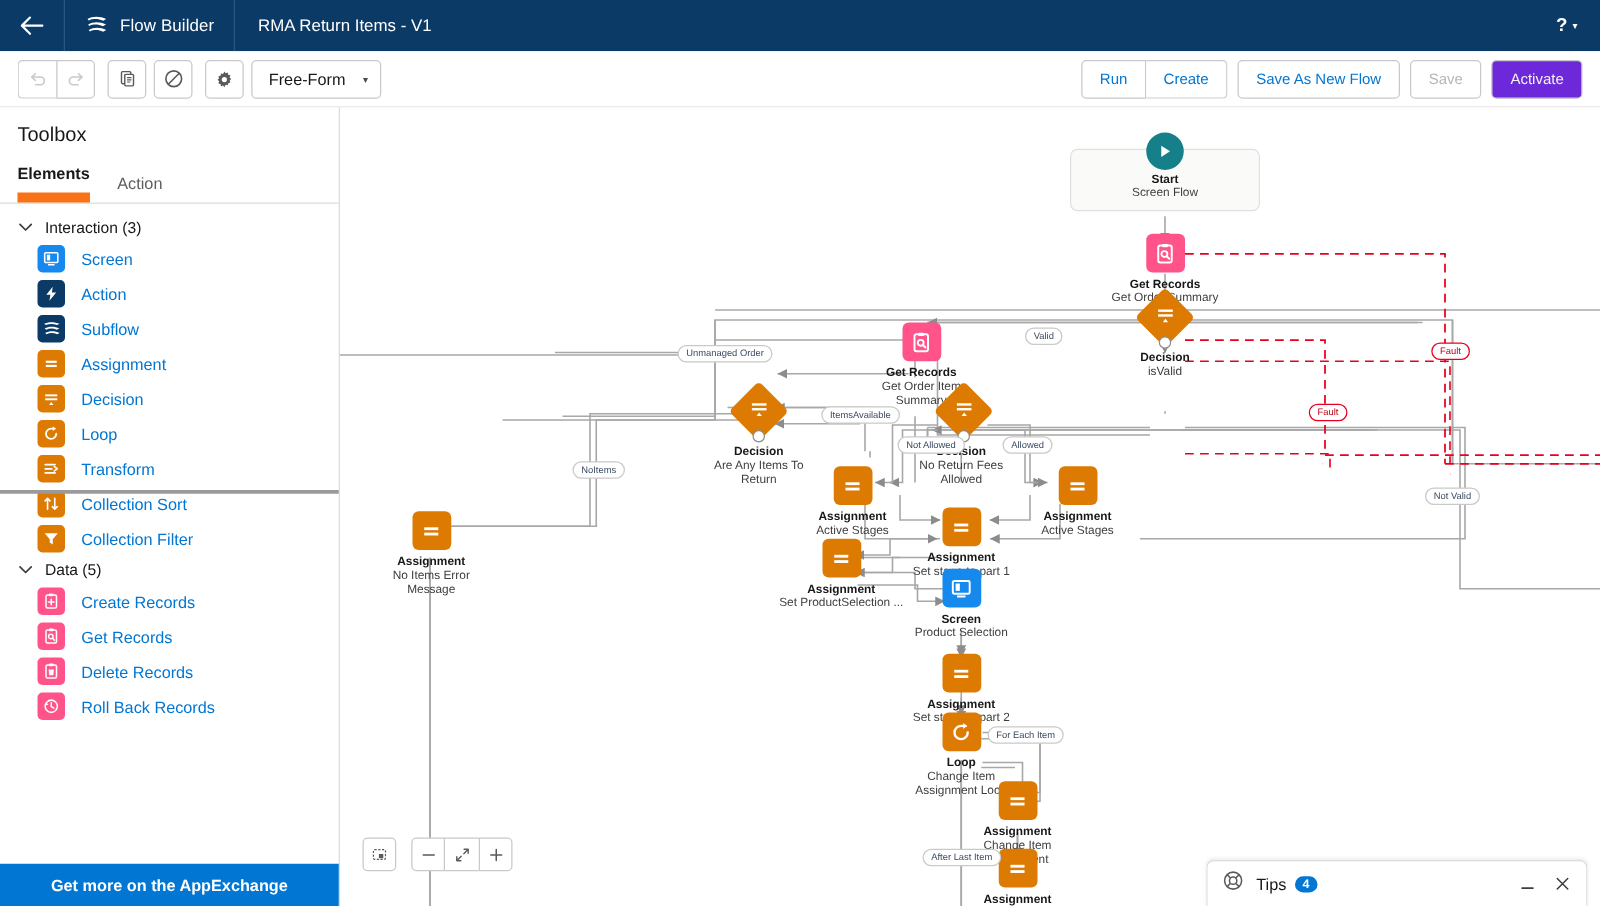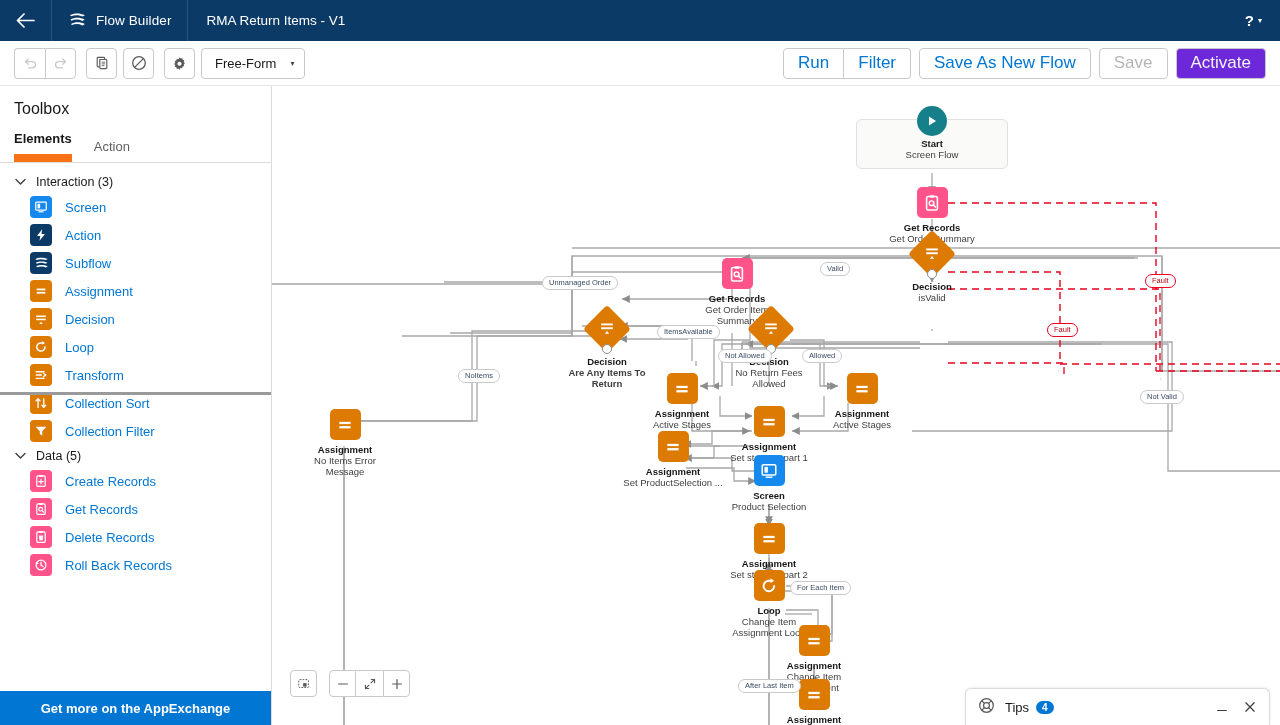--- a/index.html
+++ b/index.html
@@ -57,21 +57,21 @@
   .tb-select {
     height: 31px; border: 1px solid #c9c9c9; border-radius: 4px;
     background: #fff; display: flex; align-items: center; gap: 14px;
     padding: 0 10px 0 13px; font-size: 13px; color: #181818; cursor: pointer;
   }
   .tb-select .caret { font-size: 8px; color: #4a4a4a; }
   .tb-right { margin-left: auto; display: flex; align-items: center; }
   .btn-group { display: flex; }
   .sbtn {
     height: 31px; border: 1px solid #c9c9c9; background: #fff;
-    color: #0176d3; font-size: 17px; padding: 0 14px; cursor: pointer;
+    color: #0176d3; font-size: 12px; padding: 0 14px; cursor: pointer;
     display: flex; align-items: center; justify-content: center;
   }
   .sbtn.first { border-radius: 4px 0 0 4px; }
   .sbtn.last  { border-radius: 0 4px 4px 0; border-left: none; }
   .sbtn.solo  { border-radius: 4px; margin-left: 8px; }
   .sbtn.disabled { color: #b6b6b6; cursor: default; }
   .sbtn.brand-disabled {
     background: #6d28d9; border-color: #c9c9c9; color: #f2f2f2;
     border-radius: 4px; margin-left: 8px; cursor: default;
   }
@@ -257,21 +257,21 @@
     </div>
     <div style="width:6px"></div>
     <div class="tb-select">
       <span>Free-Form</span>
       <span class="caret">▾</span>
     </div>
 
     <div class="tb-right">
       <div class="btn-group">
         <div class="sbtn first">Run</div>
-        <div class="sbtn last">Filter</div>
+        <div class="sbtn last">Create</div>
       </div>
       <div class="sbtn solo">Save As New Flow</div>
       <div class="sbtn solo disabled">Save</div>
       <div class="sbtn brand-disabled">Activate</div>
     </div>
   </div>
 
   <div class="sidebar">
     <div class="sb-title">Toolbox</div>
     <div class="sb-tabs">
@@ -624,21 +624,21 @@
             <svg width="17" height="17" viewBox="0 0 16 16">
                 <rect x="2.5" y="4" width="11" height="1.8" fill="#fff"></rect>
                 <rect x="2.5" y="7.6" width="11" height="1.8" fill="#fff"></rect>
                 <path d="M8 11 L10 13.6 H6 Z" fill="#fff"></path>
               </svg>
           </span>
         </div>
         <span class="dia-dot" style="bottom:-2px;"></span>
       </div>
       <div class="node-name" style="margin-top:4px;">Decision</div>
-      <div class="node-sub" style="white-space:normal; width:78px; margin:0 auto;font-weight:bold;">Are Any Items To Return</div>
+      <div class="node-sub" style="white-space:normal; width:78px; margin:0 auto;">Are Any Items To Return</div>
     </div>
 
     <div class="node" style="left:448px; top:226px; width:98px;">
       <div class="diamond-wrap">
         <div class="diamond" style="position:absolute; left:8px; top:0;">
           <span class="dia-inner">
             <svg width="17" height="17" viewBox="0 0 16 16">
                 <rect x="2.5" y="4" width="11" height="1.8" fill="#fff"></rect>
                 <rect x="2.5" y="7.6" width="11" height="1.8" fill="#fff"></rect>
                 <path d="M8 11 L10 13.6 H6 Z" fill="#fff"></path>

